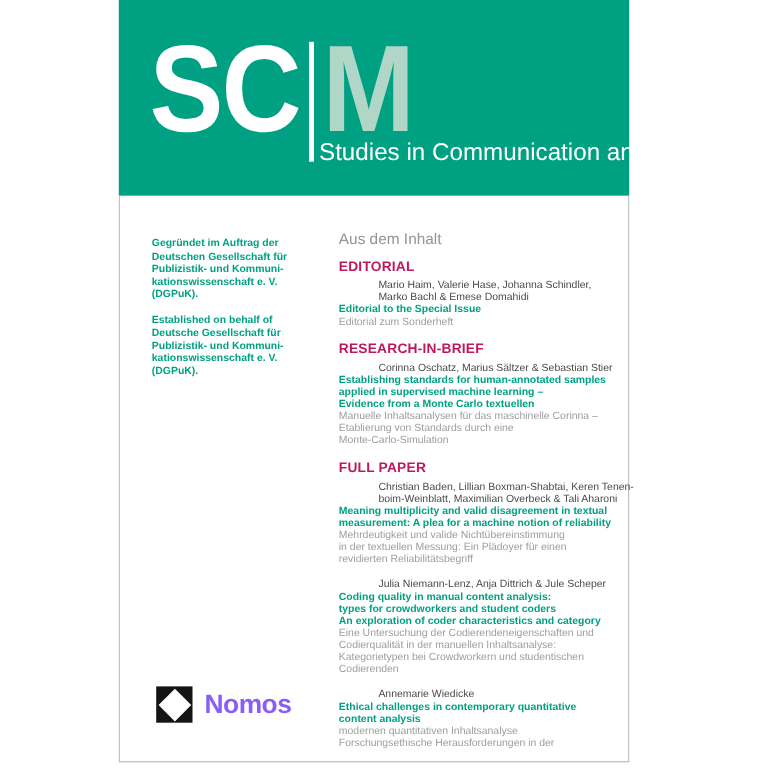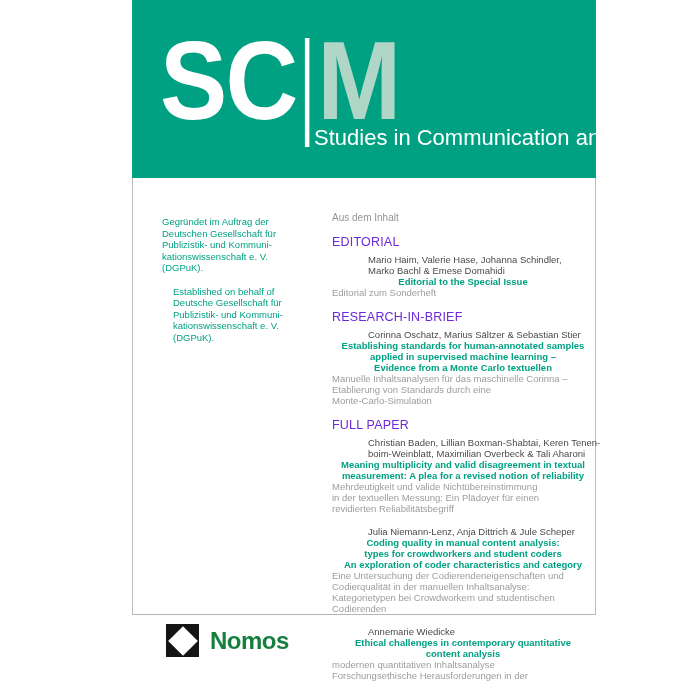--- a/index.html
+++ b/index.html
@@ -1,39 +1,39 @@
 <!DOCTYPE html>
 <html><head>
 <meta charset="utf-8">
 <style>
   html,body{margin:0;padding:0;background:#ffffff;}
   body{width:700px;height:700px;position:relative;font-family:"Liberation Sans",sans-serif;overflow:hidden;}
   .canvas{position:absolute;inset:0;background:#ffffff;}
-  .page{position:absolute;left:132px;top:0;width:464px;height:615px;background:#ffffff;box-sizing:border-box;}
+  .page{position:absolute;left:108px;top:0;width:464px;height:693px;background:#ffffff;box-sizing:border-box;}
   .page-body{position:absolute;left:0;top:178px;width:464px;bottom:0;background:#ffffff;border-left:1px solid #bdbdbd;border-right:1px solid #bdbdbd;border-bottom:1px solid #b5b5b5;box-sizing:border-box;}
   .header{position:absolute;left:0;top:0;width:464px;height:178px;background:#00A183;}
   .wordmark{position:absolute;left:28px;top:25px;display:flex;align-items:flex-start;font-weight:bold;font-size:112px;line-height:112px;letter-spacing:-2px;transform:scaleX(0.9);transform-origin:left top;white-space:nowrap;}
   .logo-sc{color:#ffffff;}
   .logo-divider{width:5px;height:109px;background:#ffffff;margin:13px 9px 0 9px;}
   .logo-m{color:#AFD6C7;}
   .subtitle{position:absolute;left:182px;top:125px;color:#ffffff;font-size:22px;white-space:nowrap;}
-  .sidebar{position:absolute;left:30px;top:216px;width:164px;color:#00A183;font-weight:normal;font-size:9.5px;line-height:11.5px;}
-  .sidebar .para + .para{margin-top:12px;margin-left:11px;}
+  .sidebar{position:absolute;left:30px;top:216px;width:164px;color:#00A183;font-weight:bold;font-size:9.5px;line-height:11.5px;}
+  .sidebar .para + .para{margin-top:12px;}
   .toc{position:absolute;left:200px;top:212px;width:262px;font-size:9.5px;line-height:11px;}
-  .toc-heading{color:#949494;font-size:10px;margin:0 0 10px 0;}
-  .section-label{color:#6d28d9;font-weight:normal;font-size:12.5px;line-height:14px;letter-spacing:0.2px;margin:12px 0 5px 0;}
+  .toc-heading{color:#949494;font-size:14px;margin:0 0 10px 0;}
+  .section-label{color:#be185d;font-weight:bold;font-size:12.5px;line-height:14px;letter-spacing:0.2px;margin:12px 0 5px 0;}
   .entry + .entry{margin-top:12px;}
   .authors{color:#4A4A4A;margin-left:36px;}
-  .title-en{color:#00A183;font-weight:bold;text-align:center;}
+  .title-en{color:#00A183;font-weight:bold;}
   .title-de{color:#9D9D9D;}
   .ln{white-space:nowrap;}
   .nomos{position:absolute;left:34px;top:624px;display:flex;align-items:center;gap:11px;}
   .nomos-square{width:33px;height:33px;background:#141414;position:relative;flex:0 0 auto;}
   .nomos-diamond{position:absolute;left:50%;top:50%;width:21px;height:21px;background:#ffffff;transform:translate(-50%,-50%) rotate(45deg);}
-  .nomos-name{font-size:24px;font-weight:bold;color:#15803d;letter-spacing:-0.5px;line-height:1;}
+  .nomos-name{font-size:24px;font-weight:bold;color:#8b5cf6;letter-spacing:-0.5px;line-height:1;}
 </style>
 </head>
 <body>
 
 <div class="canvas">
   <div class="page">
 
     <div class="header">
       <div class="wordmark">
         <span class="logo-sc">SC</span>
@@ -102,21 +102,21 @@
 
       <div class="toc-section">
         <div class="section-label">FULL PAPER</div>
         <div class="entry">
           <div class="authors">
               <div class="ln">Christian Baden, Lillian Boxman-Shabtai, Keren Tenen-</div>
               <div class="ln">boim-Weinblatt, Maximilian Overbeck &amp; Tali Aharoni</div>
             </div>
           <div class="title-en">
               <div class="ln">Meaning multiplicity and valid disagreement in textual</div>
-              <div class="ln">measurement: A plea for a revised notion of reliability</div>
+              <div class="ln">measurement: A plea for a machine notion of reliability</div>
             </div>
           <div class="title-de">
               <div class="ln">Mehrdeutigkeit und valide Nichtübereinstimmung</div>
               <div class="ln">in der textuellen Messung: Ein Plädoyer für einen</div>
               <div class="ln">revidierten Reliabilitätsbegriff</div>
             </div>
         </div>
         <div class="entry">
           <div class="authors">
               <div class="ln">Julia Niemann-Lenz, Anja Dittrich &amp; Jule Scheper</div>

